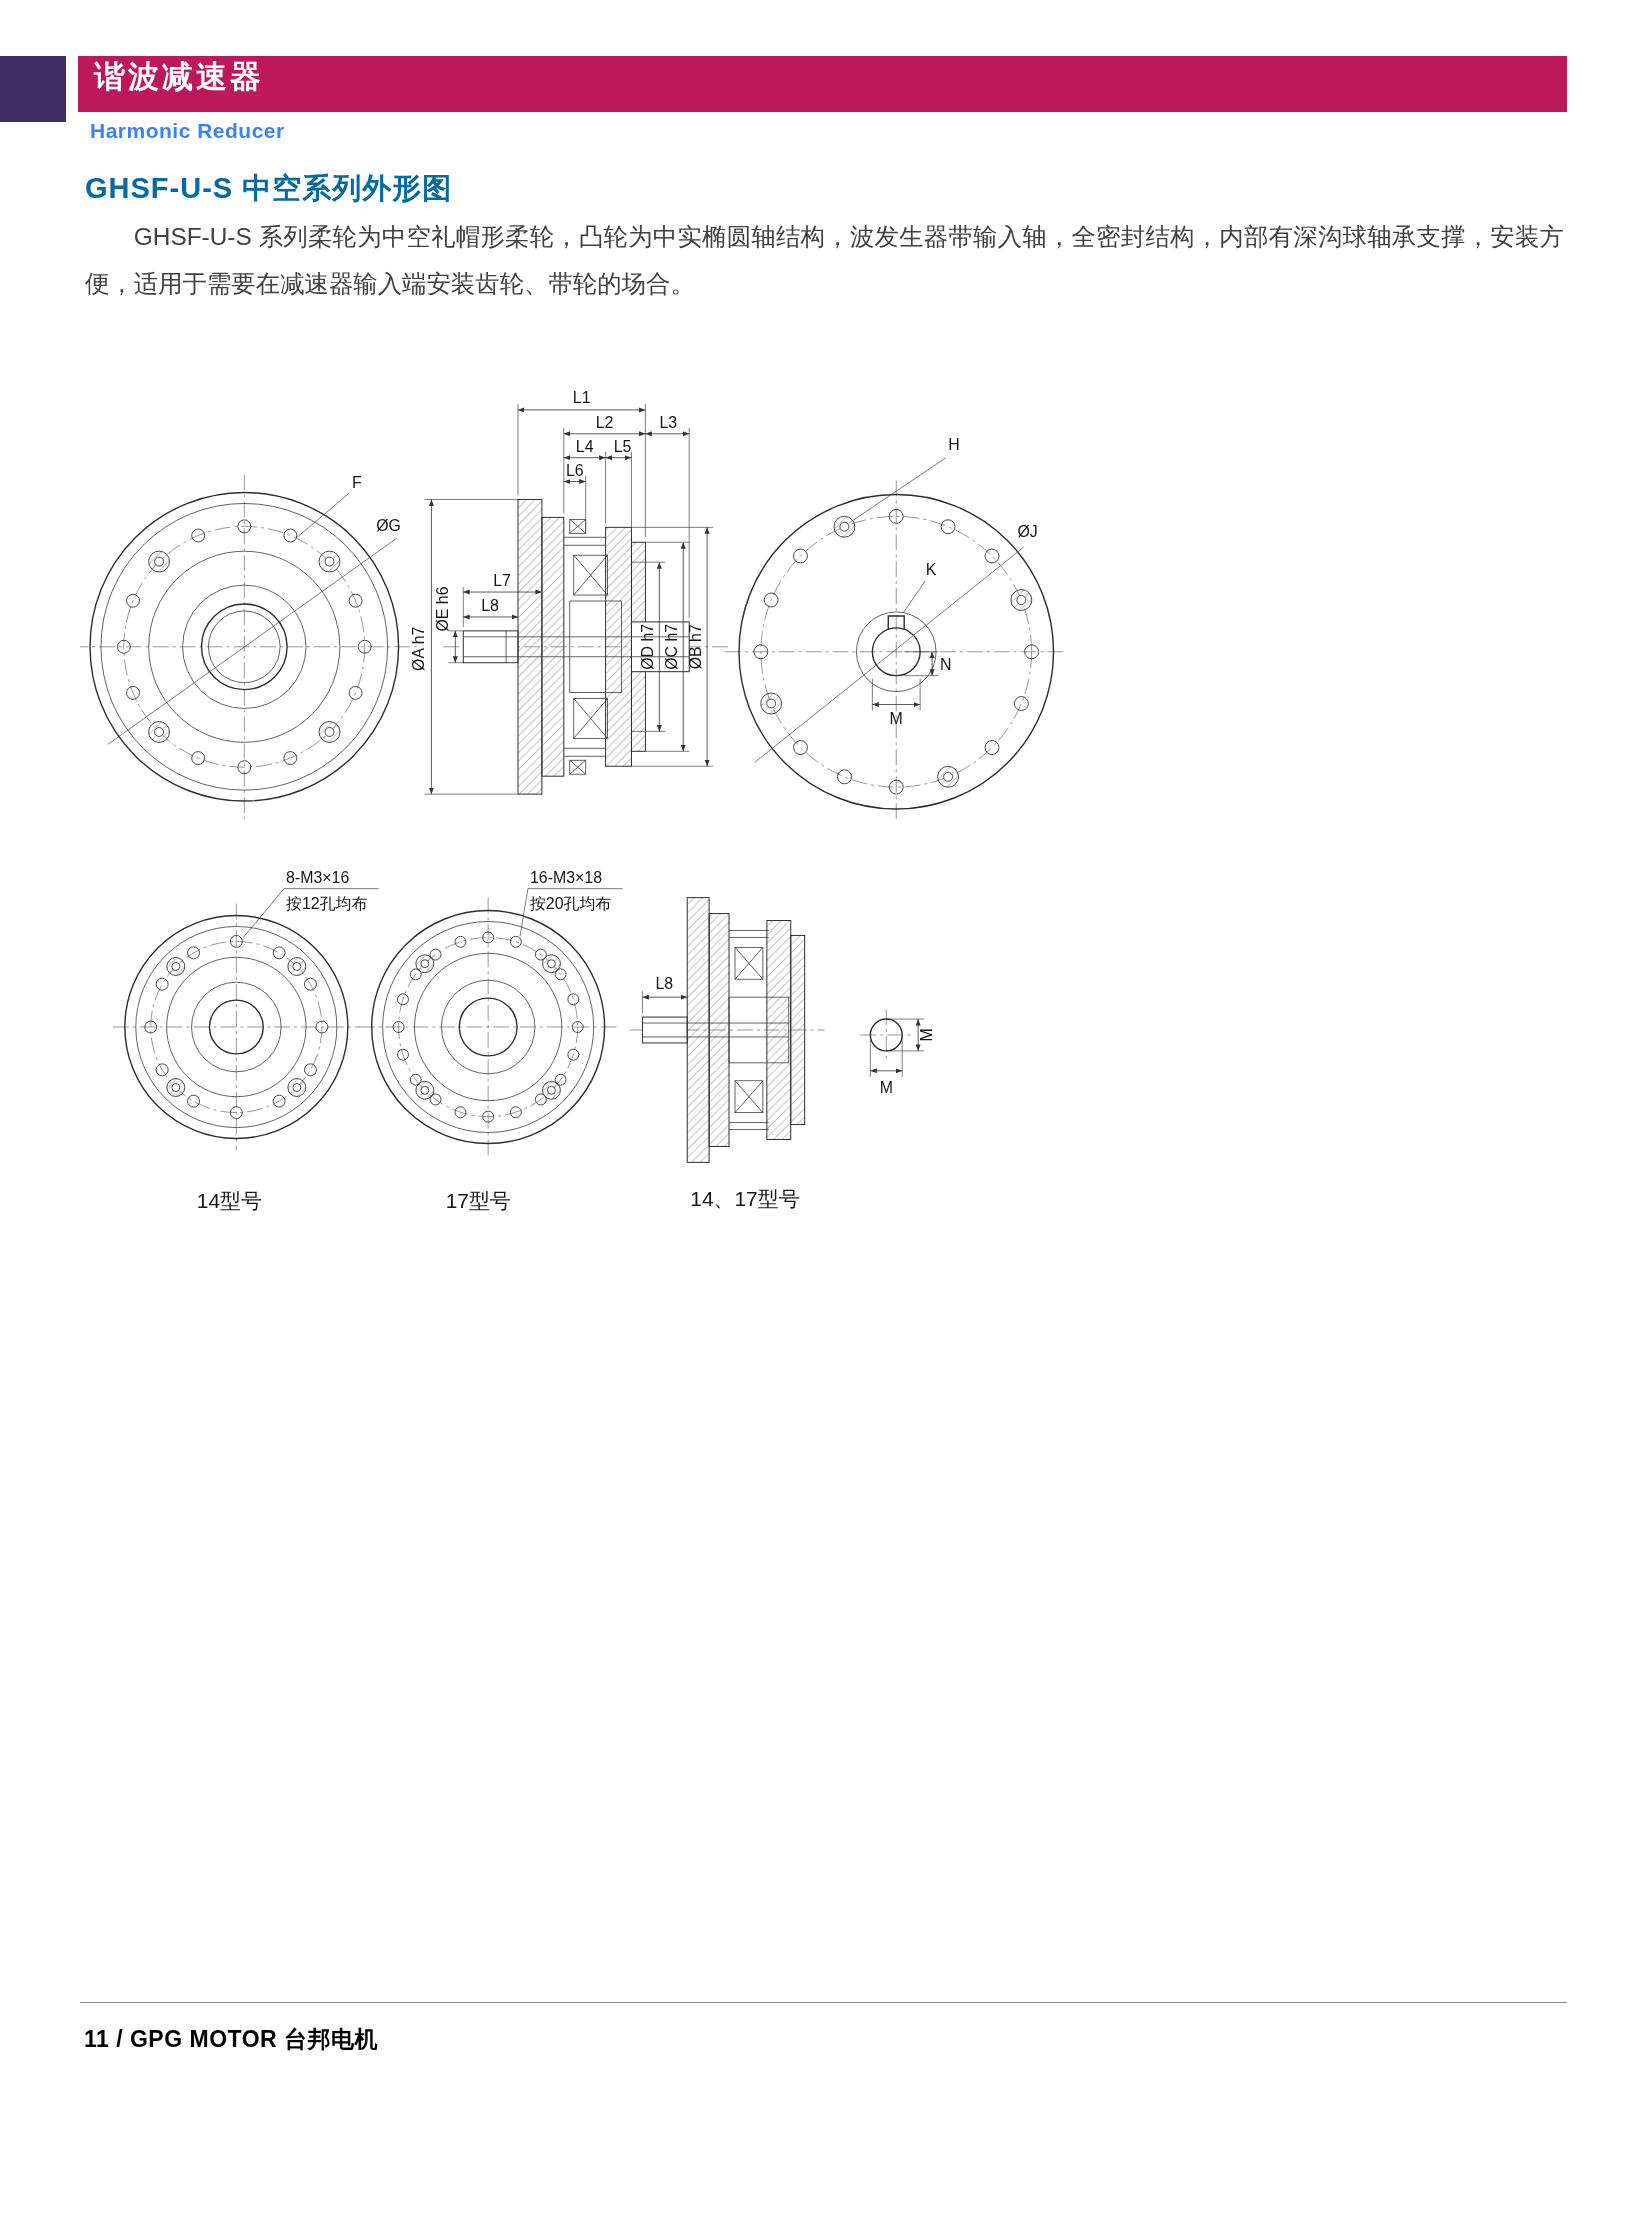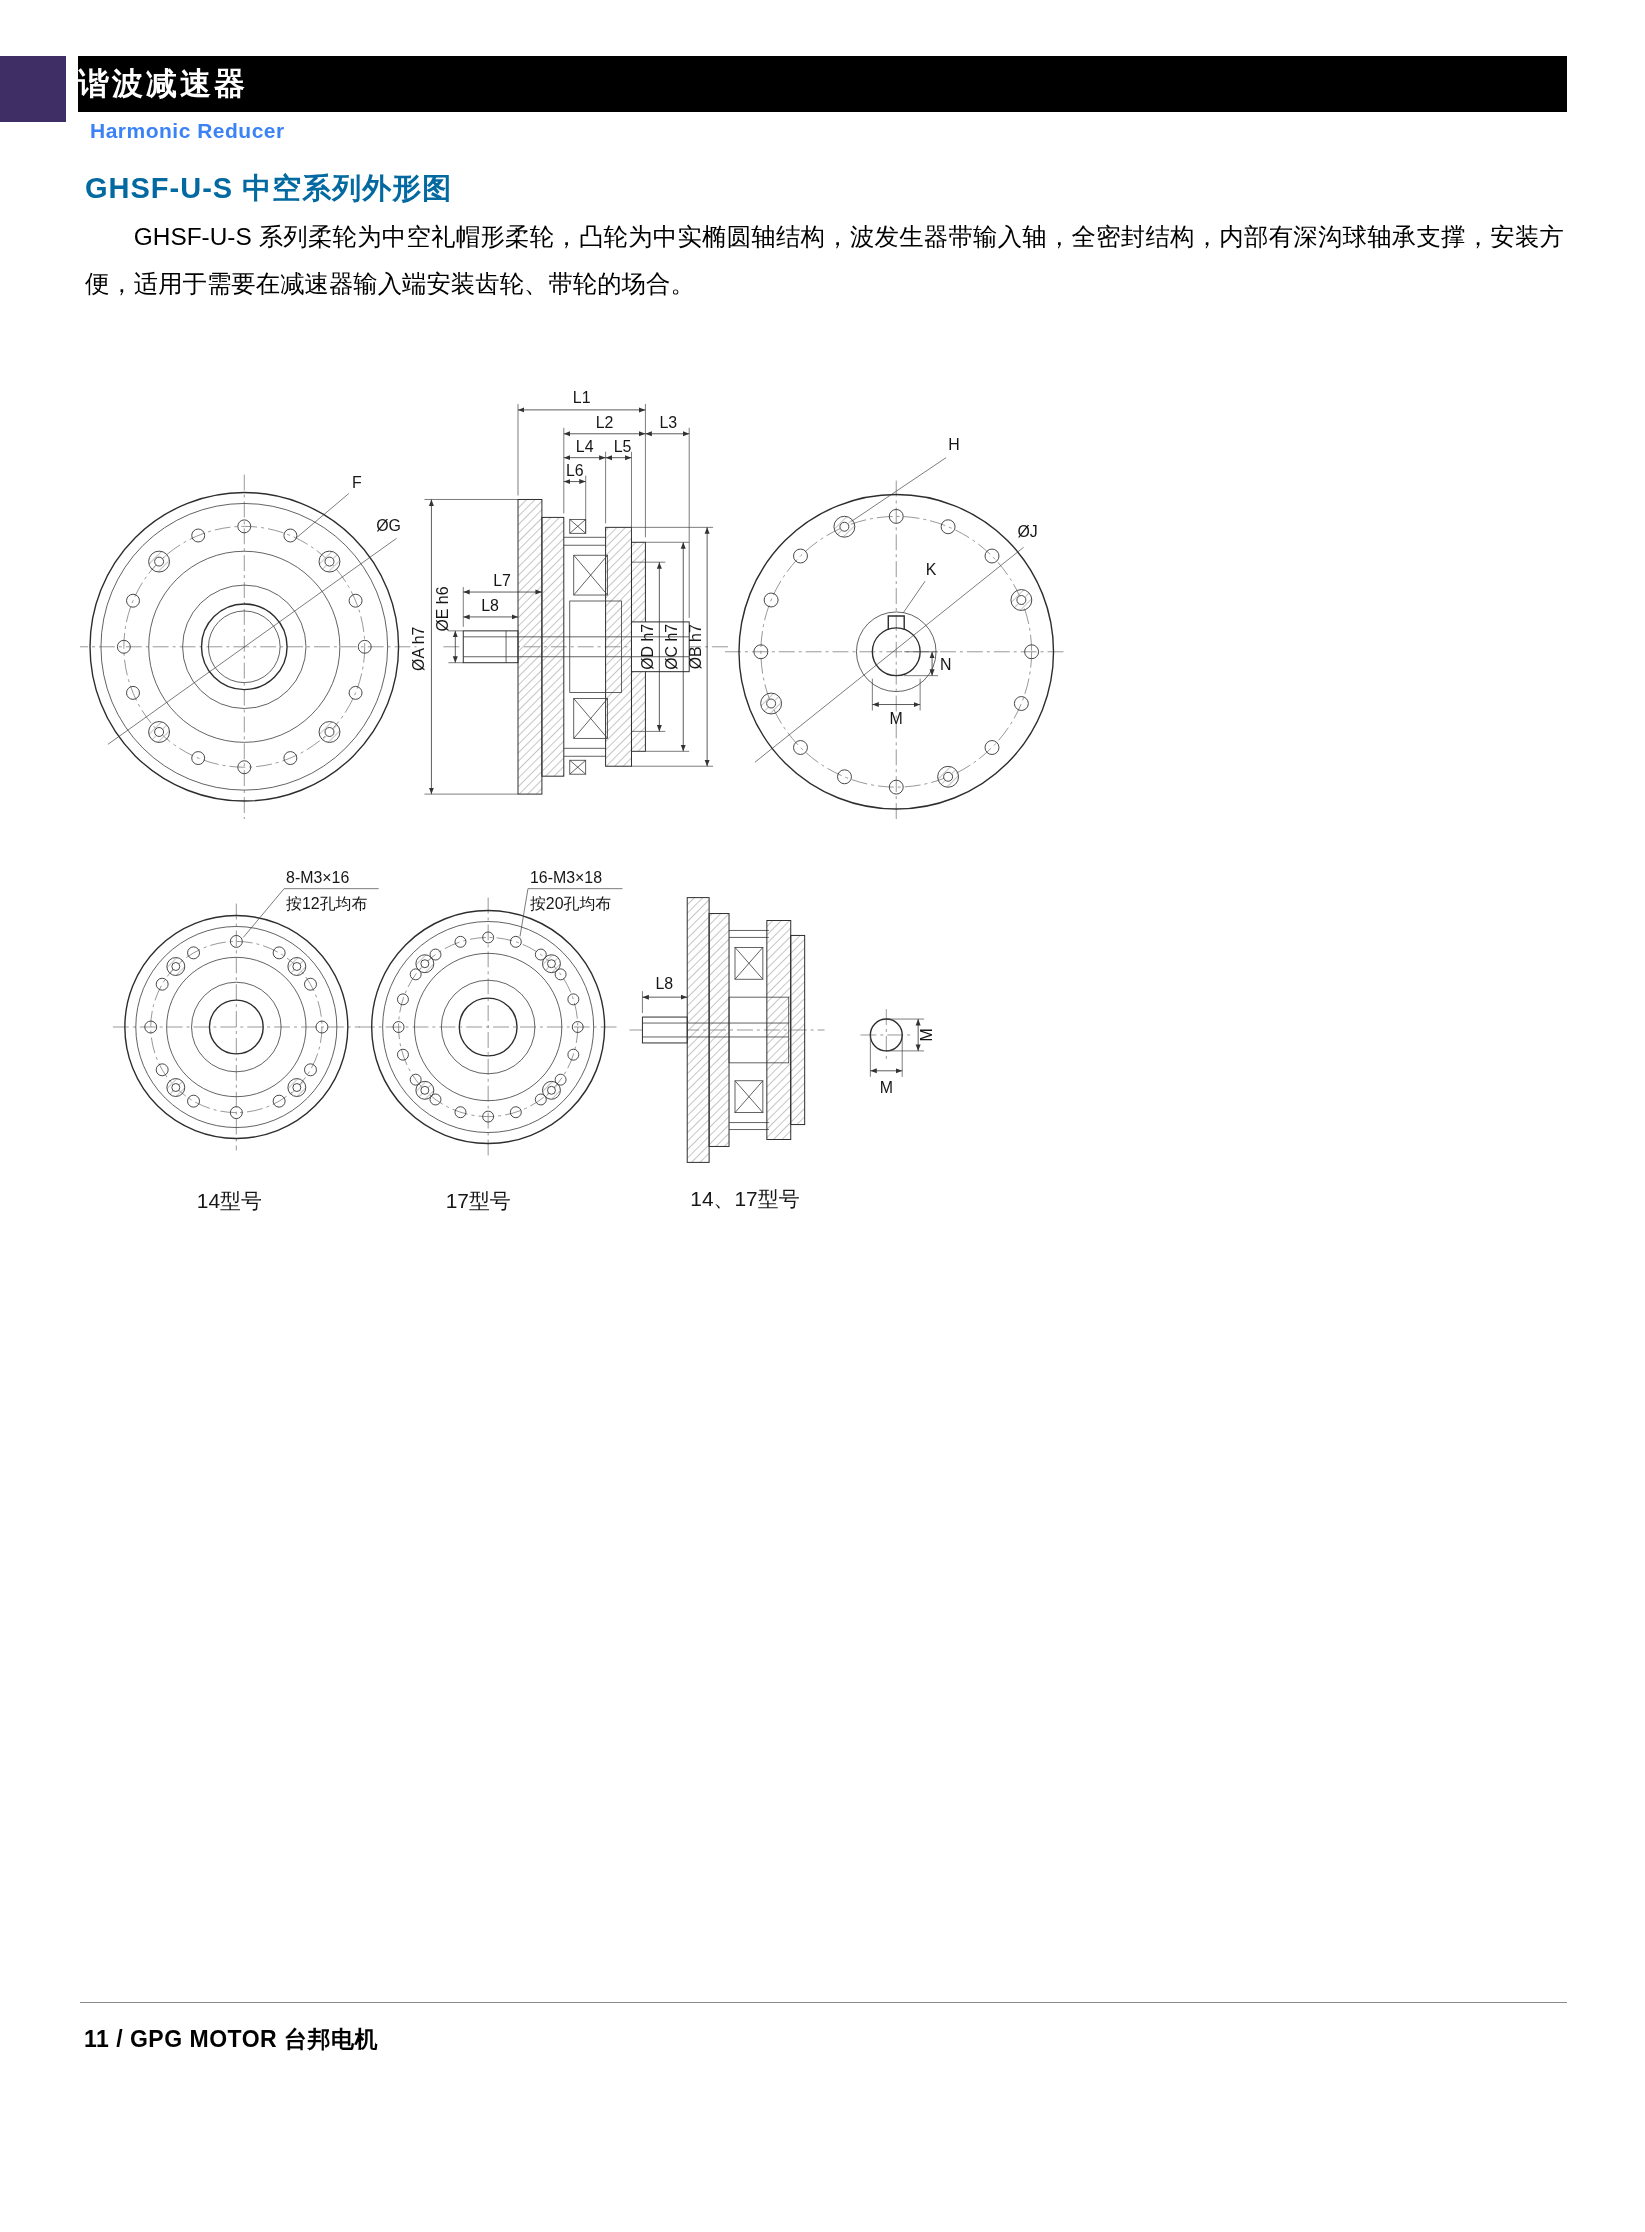--- a/index.html
+++ b/index.html
@@ -8,38 +8,38 @@
     width:1646px; height:2233px;
     font-family:"Liberation Sans","DejaVu Sans",sans-serif;
     color:#222;
   }
   .header-square {
     position:absolute; left:0; top:56px; width:66px; height:66px;
     background:#3f2d66;
   }
   .header-band {
     position:absolute; left:78px; top:56px; width:1489px; height:56px;
-    background:#000000;
-    display:flex; align-items:center;
-    box-sizing:border-box; padding-left:0;
+    background:#be185d;
+    display:flex; 
+    box-sizing:border-box; padding-left:16px;
   }
   .header-band .cn {
     color:#ffffff; font-size:31px; font-weight:bold; letter-spacing:3px;
   }
   .header-en {
     position:absolute; left:90px; top:119px;
     font-size:21px; font-weight:bold; color:#3b82f6; letter-spacing:0.5px;
   }
   .section-title {
     position:absolute; left:85px; top:169px; margin:0;
     font-size:29px; font-weight:bold; color:#0369a1; letter-spacing:1px;
   }
   .paragraph {
     position:absolute; left:85px; top:213px; margin:0; width:1479px;
-    font-size:24.4px; line-height:47px; color:#000000;
+    font-size:24.4px; line-height:47px; color:#404040;
     text-indent:2em; text-align:justify;
   }
   .drawings { position:absolute; left:80px; top:388px; }
 
   
   svg .ol  { fill:none; stroke:#2d2d2d; stroke-width:1.4; }
   svg .tl  { fill:none; stroke:#3a3a3a; stroke-width:0.8; }
   svg .cl  { fill:none; stroke:#6a6a6a; stroke-width:0.7; stroke-dasharray:16 4 3 4; }
   svg .dim { fill:none; stroke:#333333; stroke-width:0.8; }
   svg .ext { fill:none; stroke:#444444; stroke-width:0.7; }

